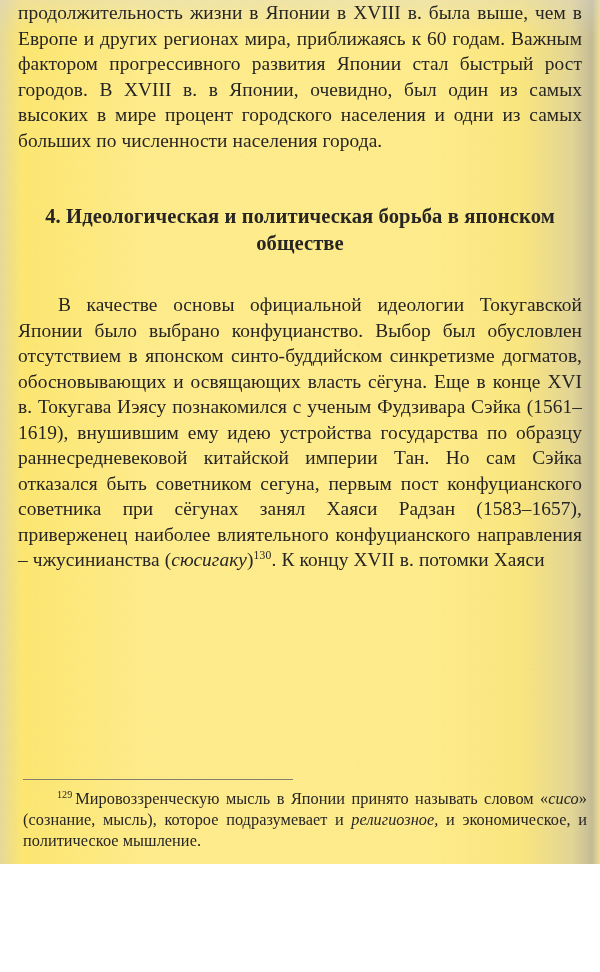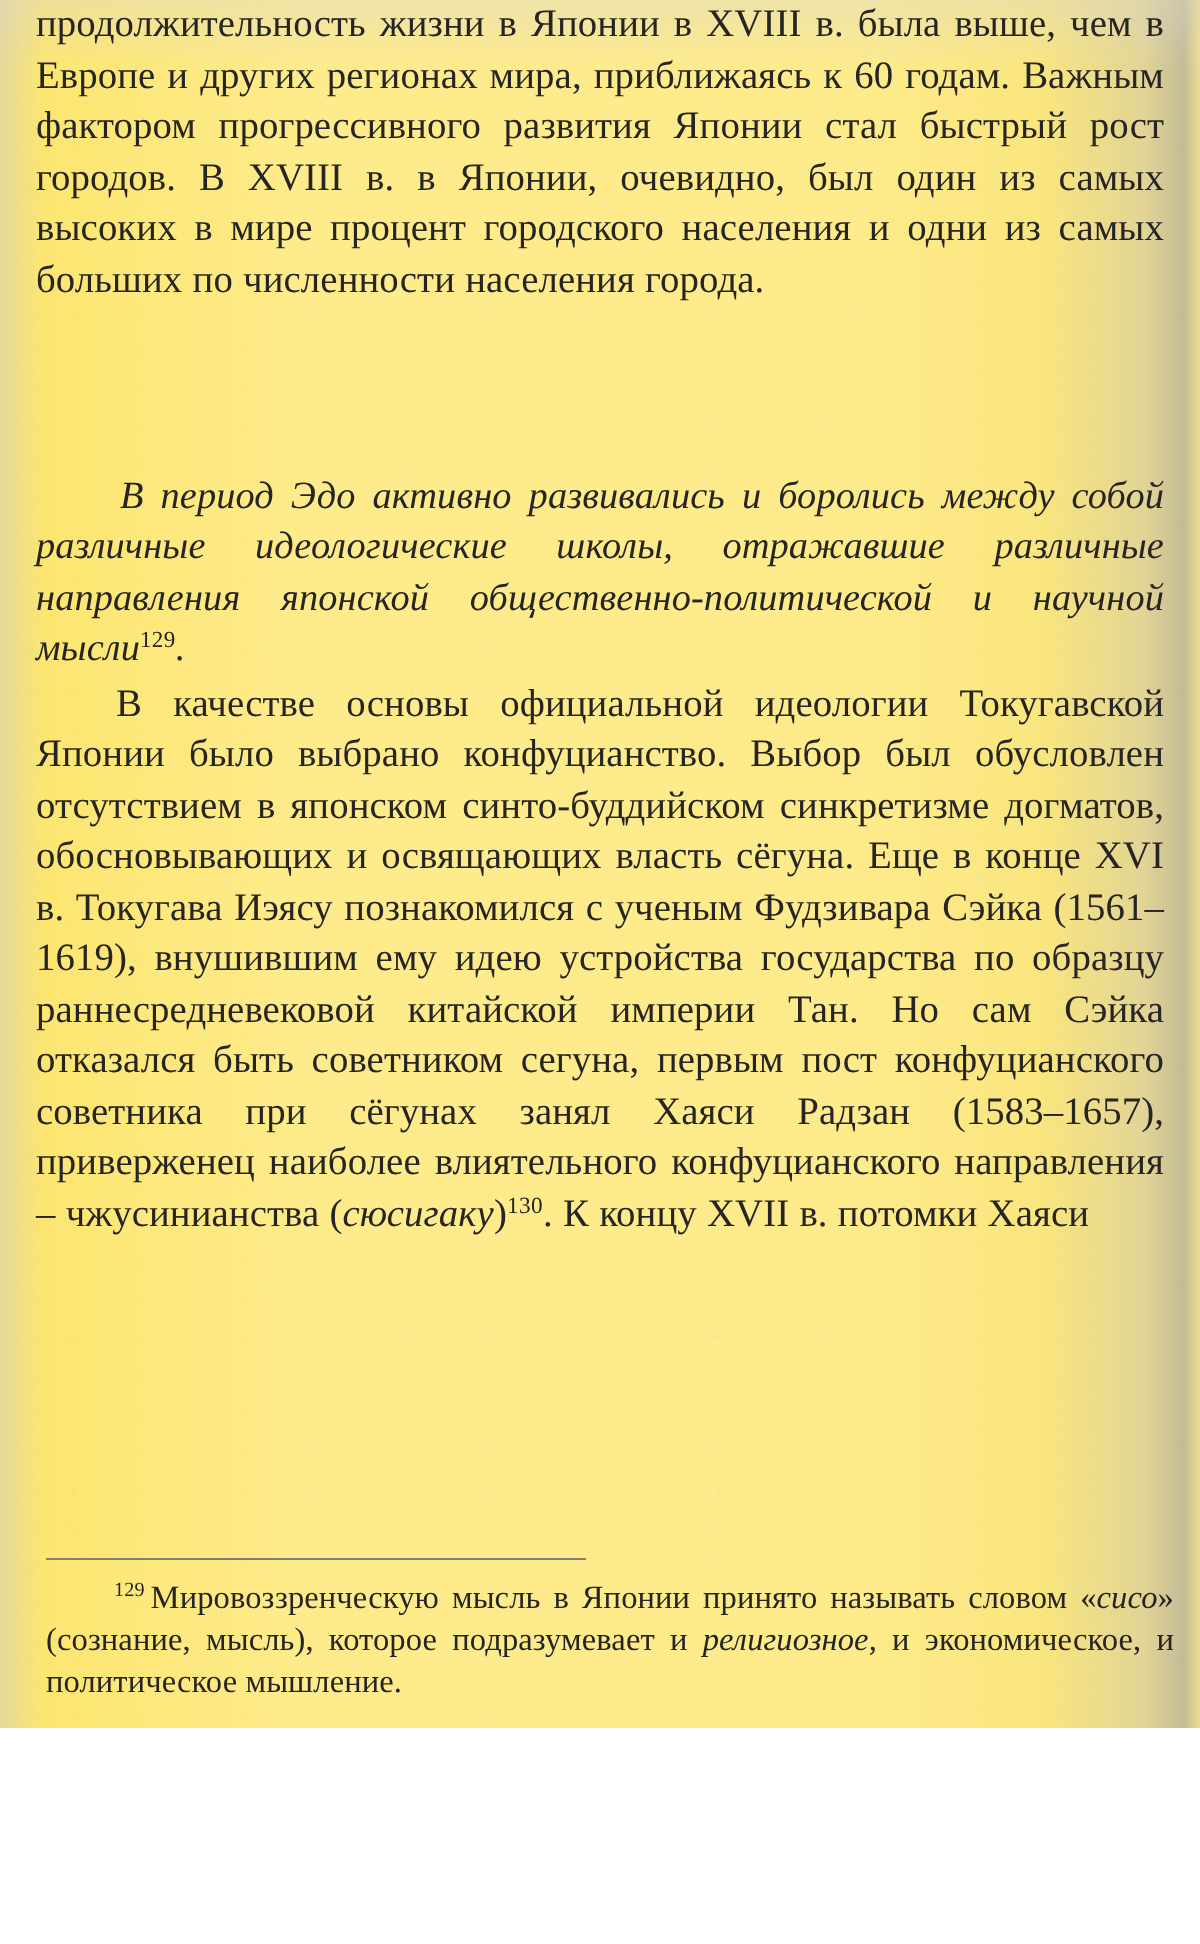--- a/index.html
+++ b/index.html
@@ -169,26 +169,24 @@
   <div class="paper-tone"></div>
   <div class="paper-tone-v"></div>
   <div class="paper-grain"></div>
 
   <div class="content">
 
     <p class="body-par par-continued">продолжительность жизни в Японии в XVIII в. была выше, чем в Европе и других регионах мира, приближаясь к 60 годам. Важным фактором прогрессивного развития Японии стал быстрый рост городов. В XVIII в. в Японии, очевидно, был один из самых высоких в мире процент городского населения и одни из самых больших по численности населения города.</p>
 
     <div class="gap-after-first"></div>
 
+    <h2 class="section-heading">4. Идеологическая и политическая борьба в японском обществе</h2>
 
     <div class="gap-after-heading"></div>
 
-    <p class="lead-italic">
-      <span>В период Эдо активно развивались и боролись между собой различные идеологические школы, отражавшие различные направления японской общественно-политической и научной мысли</span><sup class="fn-ref">129</sup><span>.</span>
-    </p>
 
     <div class="gap-after-lead"></div>
 
     <p class="body-par par-indent">
       <span>В качестве основы официальной идеологии Токугавской Японии было выбрано конфуцианство. Выбор был обусловлен отсутствием в японском синто-буддийском синкретизме догматов, обосновывающих и освящающих власть сёгуна. Еще в конце XVI в. Токугава Иэясу познакомился с ученым Фудзивара Сэйка (1561–1619), внушившим ему идею устройства государства по образцу раннесредневековой китайской империи Тан. Но сам Сэйка отказался быть советником сегуна, первым пост конфуцианского советника при сёгунах занял Хаяси Радзан (1583–1657), приверженец наиболее влиятельного конфуцианского направления – чжусинианства (</span><i>сюсигаку</i><span>)</span><sup class="fn-ref">130</sup><span>. К концу XVII в. потомки Хаяси</span>
     </p>
   </div>
 
   <div class="content footnote-area" style="top:779px;height:auto;padding-left:23px;">
 

